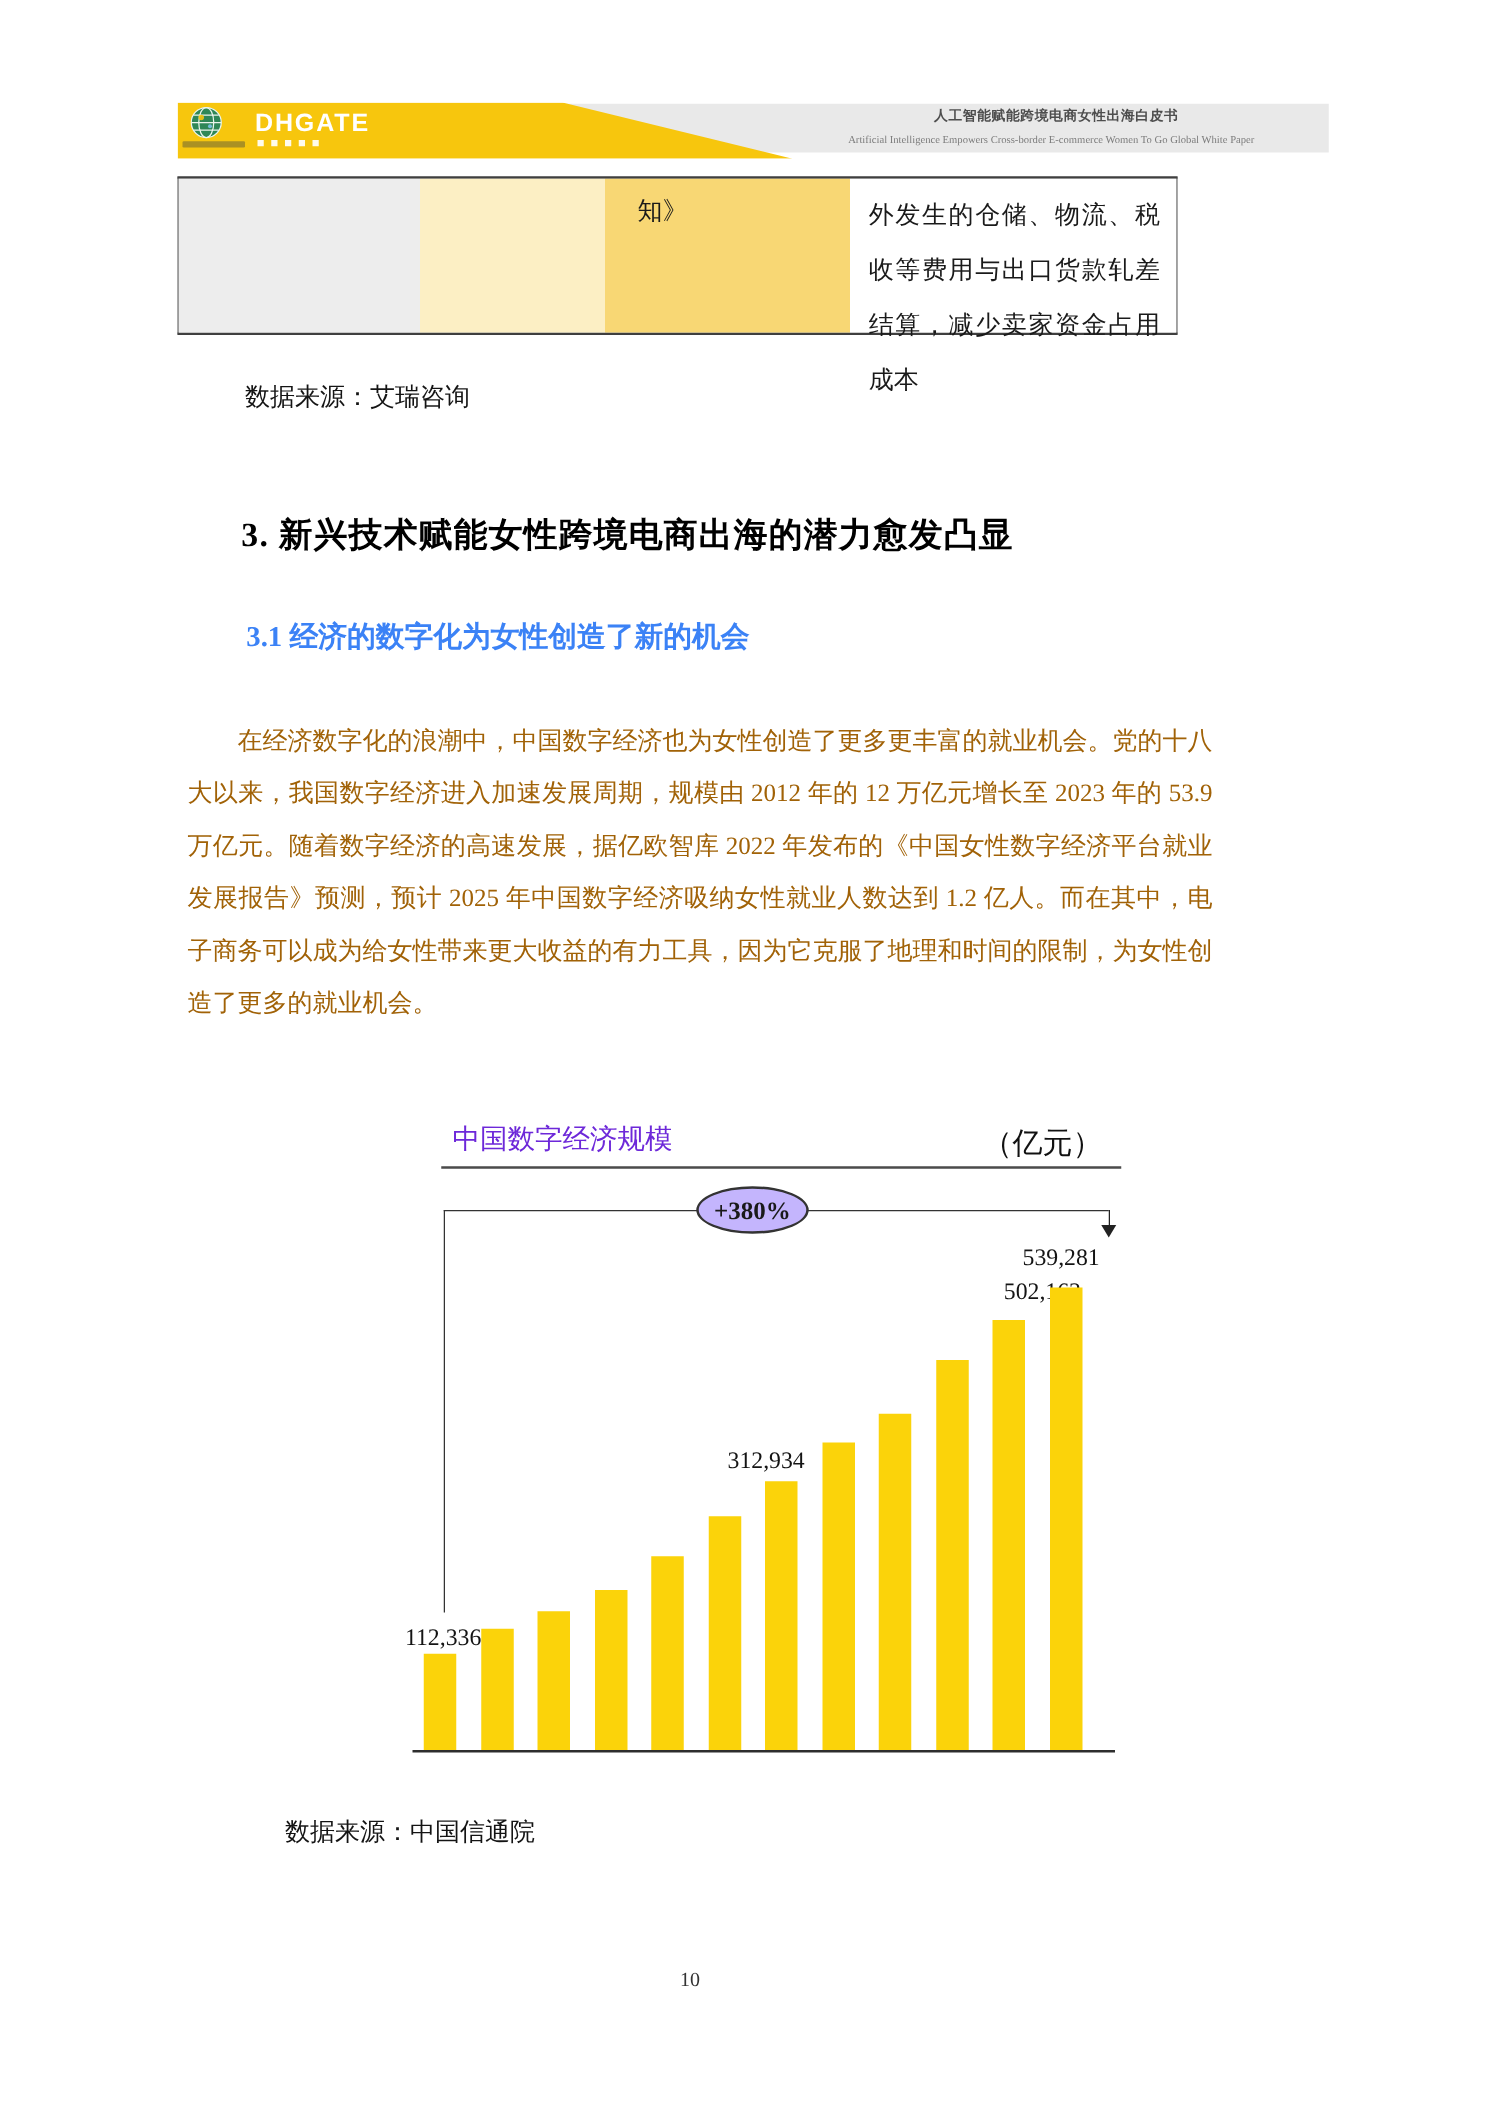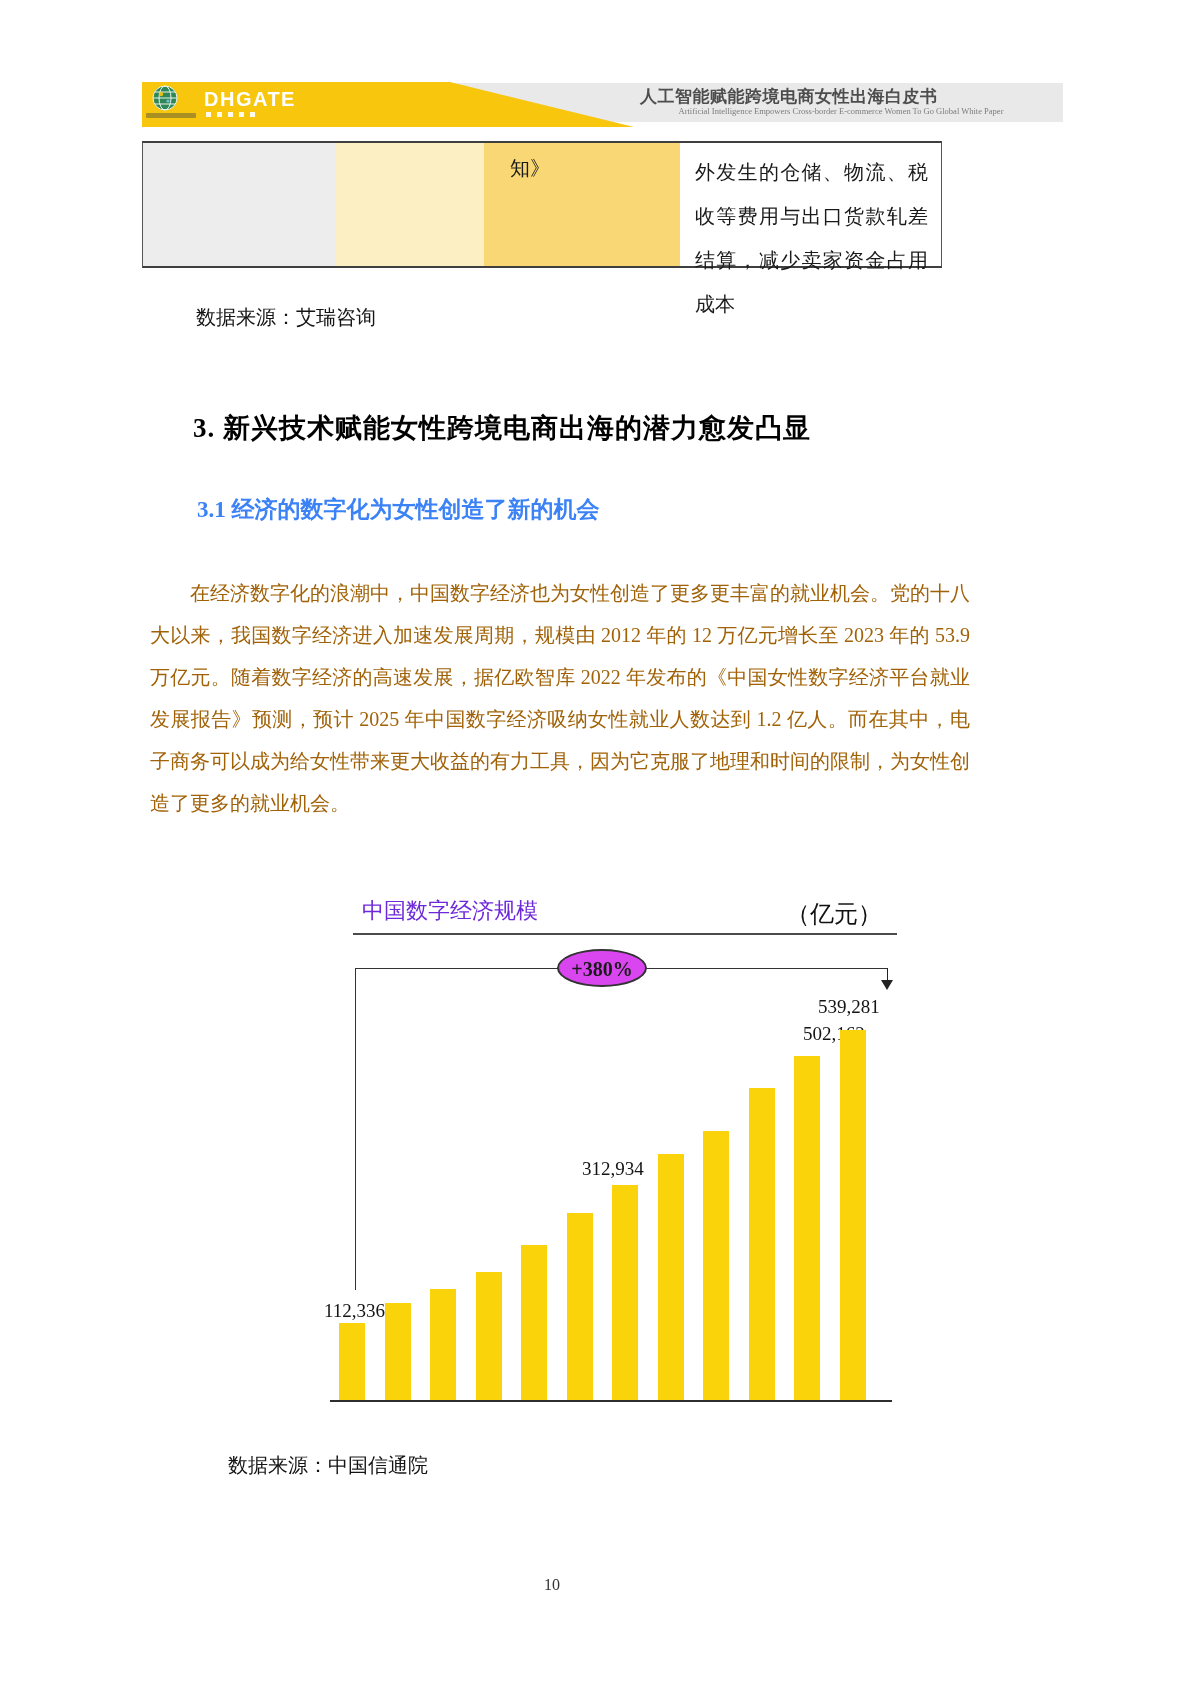--- a/index.html
+++ b/index.html
@@ -6,21 +6,21 @@
   body{
     width:1200px;height:1698px;position:relative;background:#ffffff;
     font-family:"Liberation Serif","DejaVu Serif",serif;color:#1a1a1a;overflow:hidden;
   }
   .abs{position:absolute;}
 
   
   .hdr-gray{left:430px;top:83px;width:633px;height:39px;background:#e9e9e9;}
   .hdr-band{left:142px;top:82px;width:492px;height:45px;background:#F7C60D;
             clip-path:polygon(0 0,62.6% 0,100% 100%,0 100%);}
-  .hdr-title-zh{left:640px;top:85px;width:410px;font-size:17px;font-weight:bold;
+  .hdr-title-zh{left:640px;top:85px;width:410px;text-align:center;font-size:11px;font-weight:bold;
                 color:#4d4d4d;letter-spacing:.5px;font-family:"Liberation Sans","DejaVu Sans",sans-serif;}
   .hdr-title-en{left:618px;top:106px;width:446px;text-align:center;font-size:8.5px;color:#7c7c7c;
                 font-family:"Liberation Serif",serif;}
   .brand{left:204px;top:88px;color:#fff;font-weight:800;font-size:20px;letter-spacing:1.5px;
          font-family:"Liberation Sans","DejaVu Sans",sans-serif;}
   .brand-sub{left:206px;top:112px;display:flex;gap:6px;}
   .brand-sub i{display:block;width:5px;height:5px;background:rgba(255,255,255,.92);}
   .org-logo{left:152px;top:85px;}
   .org-sub{left:146px;top:113px;width:50px;height:5px;background:#6b6436;opacity:.55;border-radius:1px;}
 
@@ -44,21 +44,21 @@
   
   .chart{left:300px;top:880px;width:620px;height:580px;}
   .c-title{left:62px;top:16px;font-size:22px;color:#6d28d9;}
   .c-unit{left:486px;top:18px;font-size:24px;color:#111;}
   .c-rule{left:53px;top:53px;width:544px;border-top:2px solid #4b4b4b;}
   .c-hline{left:55px;top:88px;width:532px;border-top:1.5px solid #333;}
   .c-vline{left:55px;top:88px;height:322px;border-left:1.5px solid #333;}
   .c-arrow-shaft{left:586.5px;top:88px;height:13px;border-left:1.5px solid #222;}
   .c-arrow-head{left:581px;top:100px;width:0;height:0;border-left:6px solid transparent;
                 border-right:6px solid transparent;border-top:10px solid #222;}
-  .c-ellipse{left:257px;top:69px;width:90px;height:38px;background:#d946ef;border:2px solid #333;
+  .c-ellipse{left:257px;top:69px;width:90px;height:38px;background:#c4b5fd;border:2px solid #333;
              border-radius:50%;text-align:center;line-height:36px;font-size:20px;font-weight:bold;
              box-sizing:border-box;z-index:2;}
   .v-label{font-size:19px;color:#141414;white-space:nowrap;}
   .bars{left:30px;top:0;width:562px;height:520px;border-bottom:2.5px solid #2e2e2e;}
   .bar{position:absolute;bottom:0;width:26px;background:#FBD30A;}
   .xlabels{left:30px;top:530px;width:562px;height:26px;}
   .xlabel{position:absolute;top:0;width:46px;text-align:center;font-size:19.5px;color:#111;}
 
   .pagenum{left:142px;top:1576px;width:820px;text-align:center;font-size:16px;color:#333;}
 </style>

